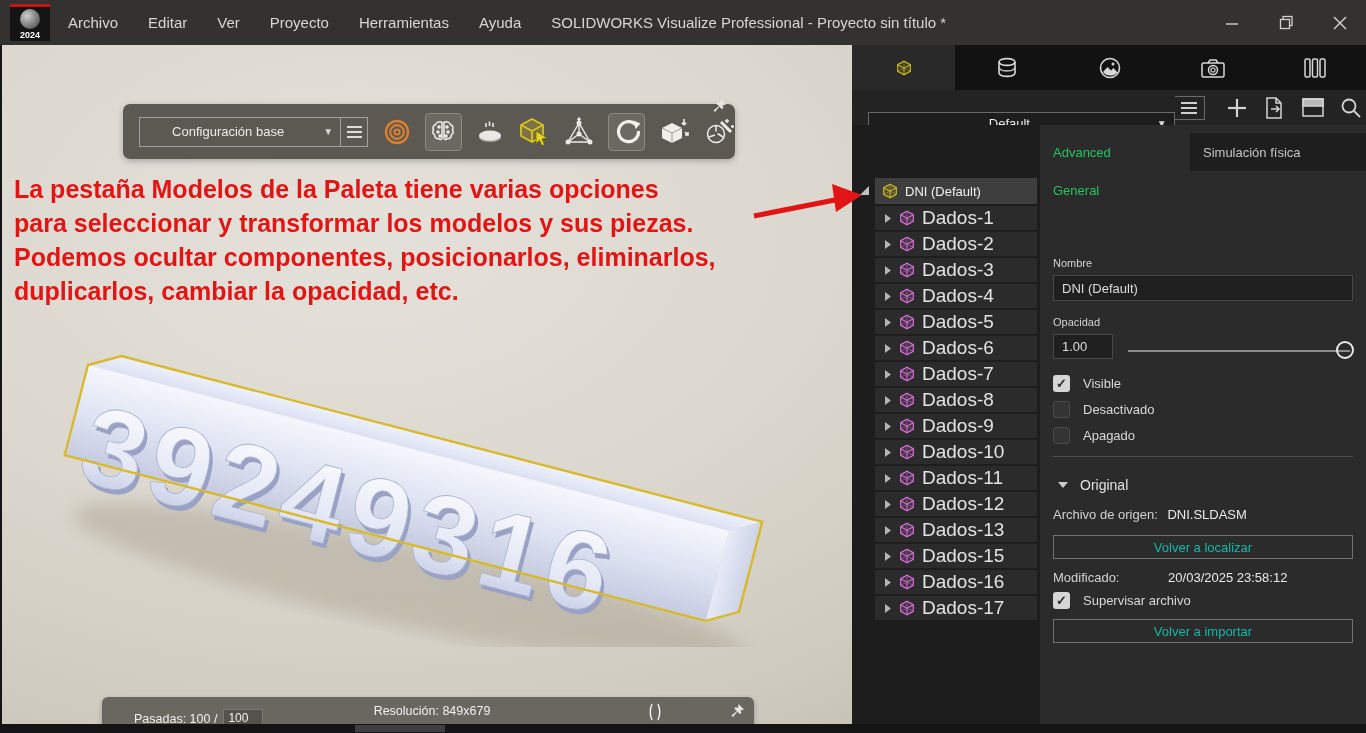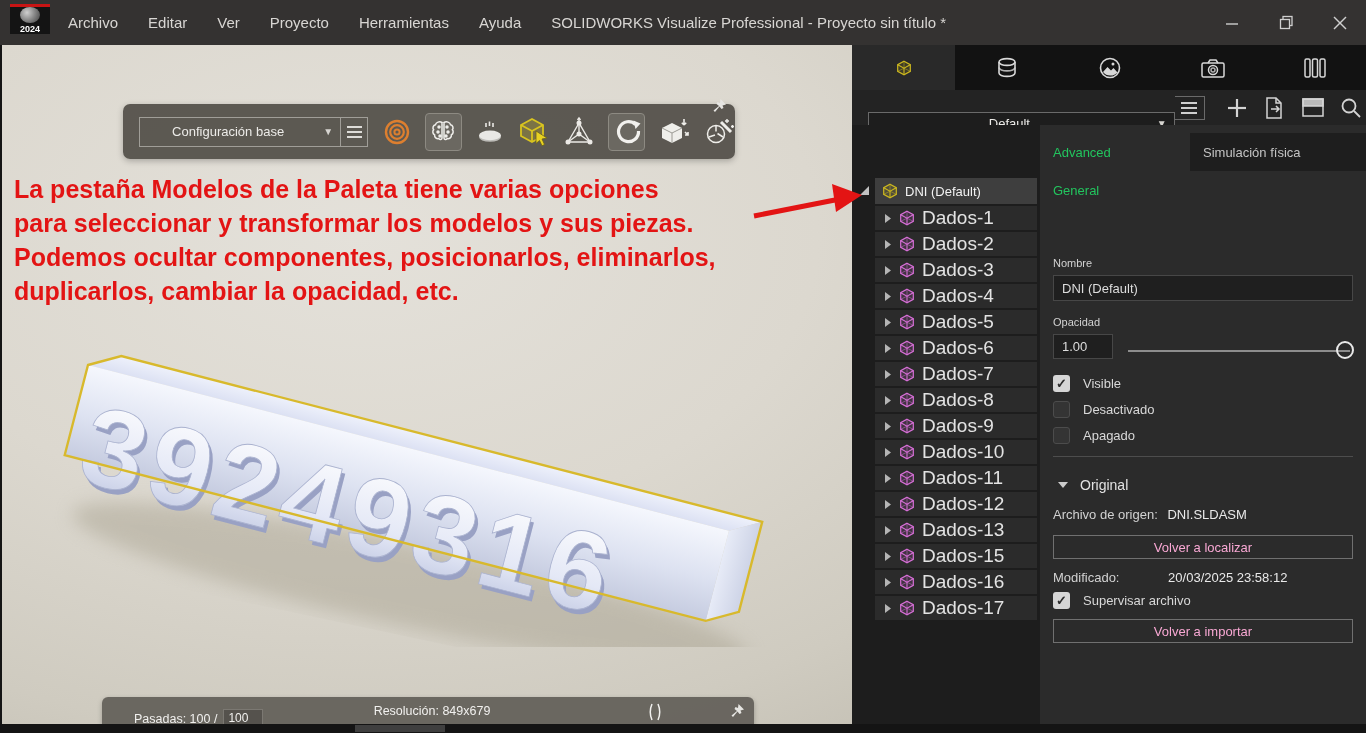--- a/index.html
+++ b/index.html
@@ -2,21 +2,21 @@
 <html><head>
 <meta charset="utf-8">
 <style>
   * { margin:0; padding:0; box-sizing:border-box; }
   html,body { width:1366px; height:733px; overflow:hidden; }
   body { position:relative; font-family:"Liberation Sans", sans-serif; background:#1e1e1e; }
   .abs { position:absolute; }
 
   
   .titlebar { position:absolute; left:0; top:0; width:1366px; height:45px; background:#343231; display:flex; align-items:center; }
-  .applogo { position:absolute; left:10px; top:4px; width:40px; height:30px; background:#141414; border-top:3px solid #c81414; display:flex; flex-direction:column; align-items:center; justify-content:center; }
+  .applogo { position:absolute; left:10px; top:4px; width:40px; height:37px; background:#141414; border-top:3px solid #c81414; display:flex; flex-direction:column; align-items:center; justify-content:center; }
   .applogo .globe { width:20px; height:20px; border-radius:50%; background:radial-gradient(circle at 35% 35%, #cfcfcf 0%, #8a8a8a 45%, #3a3a3a 100%); }
   .applogo .yr { color:#fff; font-size:9px; font-weight:bold; margin-top:1px; }
   .menus { display:flex; gap:30px; padding-left:68px; }
   .menus span { color:#d8d6d3; font-size:15px; cursor:default; }
   .wtitle { color:#d8d6d3; font-size:15px; margin-left:30px; }
   .winbtns { position:absolute; right:6px; top:0; height:45px; display:flex; align-items:center; gap:14px; }
   .winbtn { width:40px; height:34px; display:flex; align-items:center; justify-content:center; color:#cfcfcf; }
 
   
   .viewport { position:absolute; left:0; top:45px; width:852px; height:680px;
@@ -86,21 +86,21 @@
   .slider-handle { position:absolute; left:296px; top:216px; width:18px; height:18px; border:2px solid #e9e9e9; border-radius:50%; background:transparent; }
   .cbrow { position:absolute; left:13px; display:flex; align-items:center; gap:13px; }
   .cb { width:17px; height:17px; border-radius:3px; display:flex; align-items:center; justify-content:center; }
   .cb.on { background:#d6d6d6; color:#2c2c2c; font-weight:bold; font-size:13px; }
   .cb.off { background:#343434; border:1px solid #4c4c4c; }
   .cbrow .lbl { color:#d8d8d8; font-size:13px; }
   .divider { position:absolute; left:13px; width:300px; height:1px; background:#4d4d4d; }
   .secthdr { position:absolute; left:18px; display:flex; align-items:center; gap:12px; color:#e2e2e2; font-size:14px; }
   .kv { position:absolute; left:13px; color:#d2d2d2; font-size:13px; }
   .kv b { color:#e9e9e9; font-weight:normal; }
-  .pbtn { position:absolute; left:13px; width:300px; height:24px; border:1px solid #707070; color:#f9a8d4; font-size:13px; display:flex; align-items:center; justify-content:center; background:transparent; }
+  .pbtn { position:absolute; left:13px; width:300px; height:24px; border:1px solid #707070; color:#14b8a6; font-size:13px; display:flex; align-items:center; justify-content:center; background:transparent; }
 
   .arrowlayer { position:absolute; left:740px; top:178px; width:130px; height:60px; z-index:60; pointer-events:none; }
 </style>
 </head>
 <body>
 
 <svg width="0" height="0" style="position:absolute">
   <defs>
     <symbol id="sym-cube" viewBox="0 0 16 16">
       <polygon points="8,1.2 14.3,4.7 14.3,11.3 8,14.8 1.7,11.3 1.7,4.7" fill="currentColor" fill-opacity="0.13" stroke="currentColor" stroke-width="1.2"></polygon>

